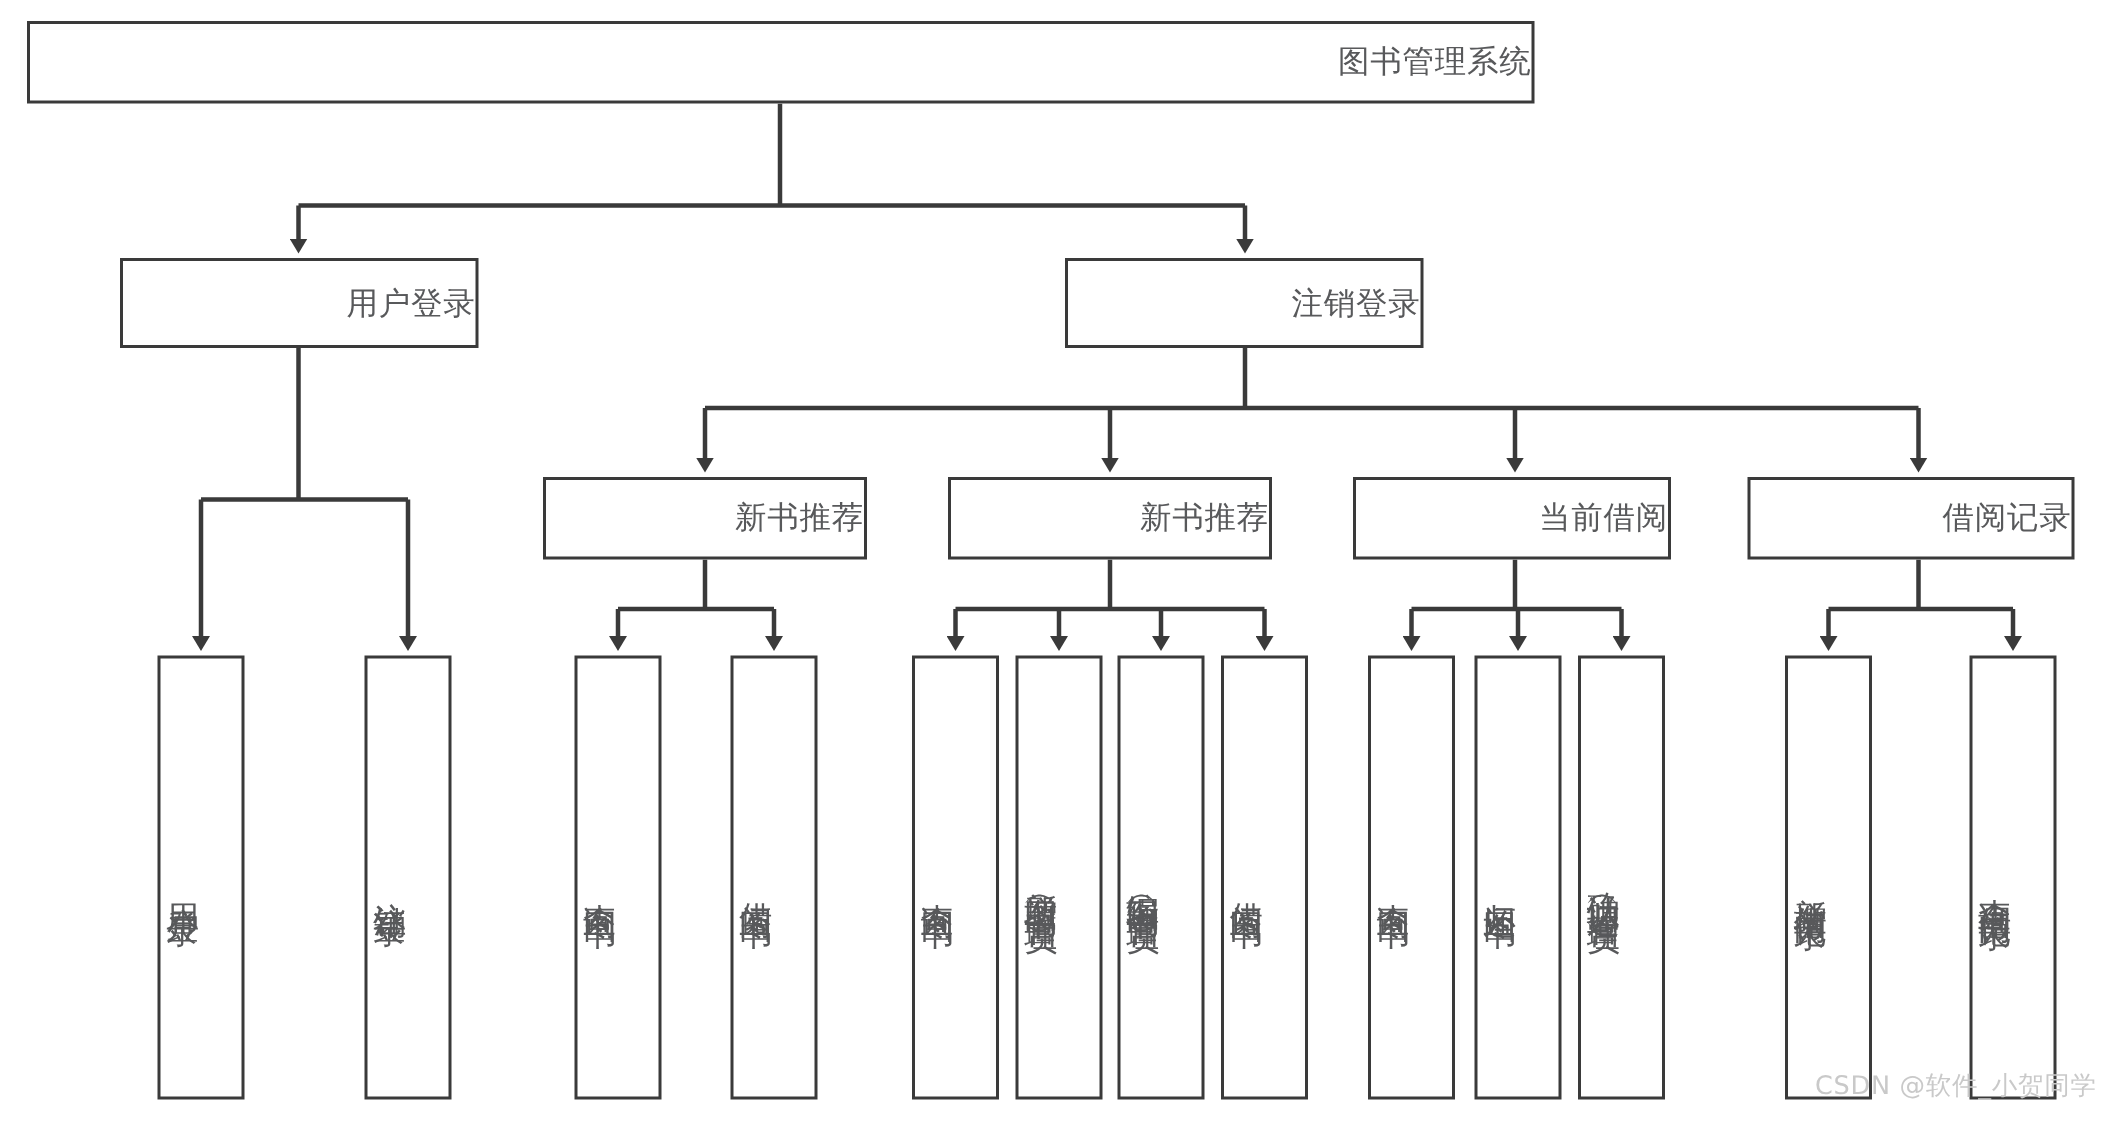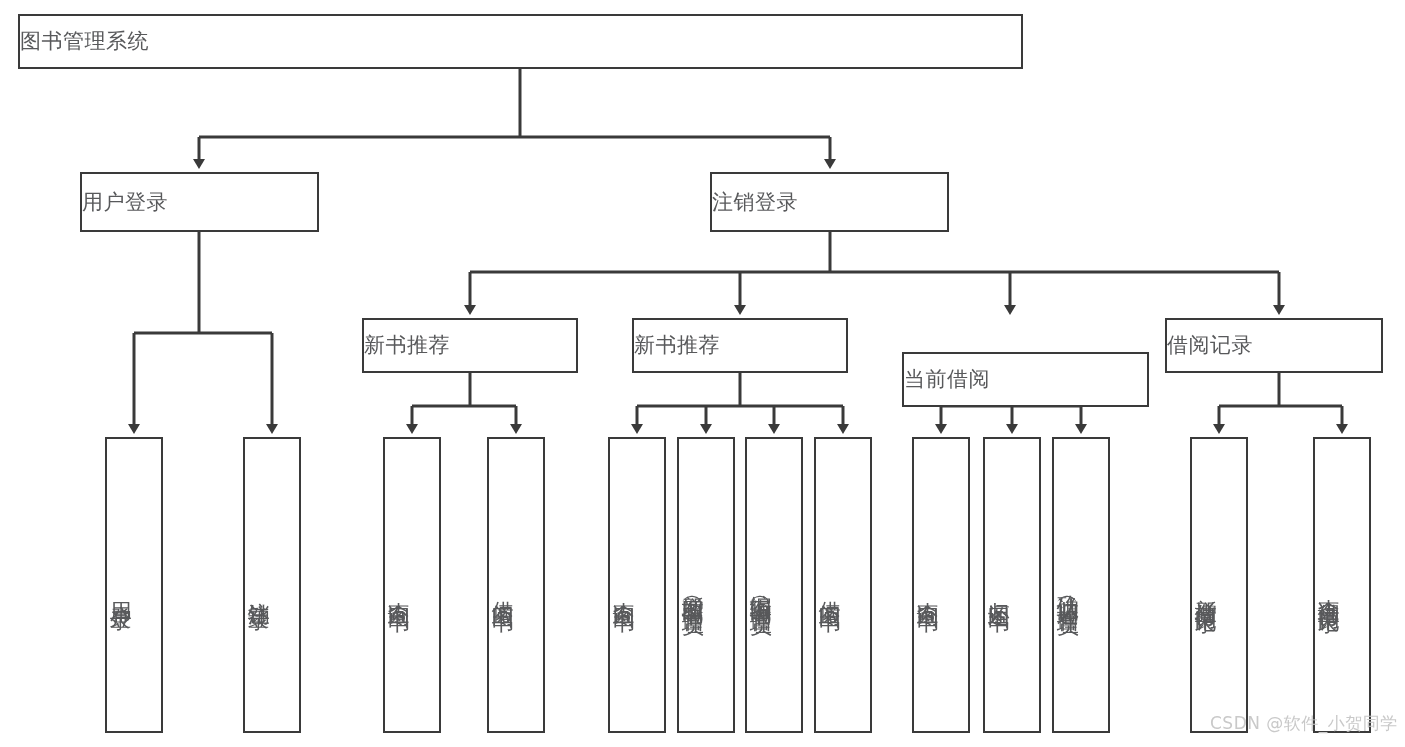--- a/index.html
+++ b/index.html
@@ -24,21 +24,21 @@
     width: 1405px;
     height: 747px;
   }
   .node {
     position: absolute;
     box-sizing: border-box;
     border: 2px solid #3a3a3a;
     background: #ffffff;
     display: flex;
     align-items: center;
-    justify-content: flex-start;
+    justify-content: flex-end;
     color: #4a4a4a;
   }
   .node .lbl {
     font-size: 21px;
     line-height: 1.15;
     letter-spacing: 0.5px;
     color: #58595b;
     white-space: nowrap;
   }
   .node.vertical {
@@ -130,21 +130,21 @@
   <div class="node" id="node-l2-1" style="left: 710px; top: 172px; width: 239px; height: 60px;">
     <span class="lbl">注销登录</span>
   </div>
 
   <div class="node" id="node-l3-0" style="left: 362px; top: 318px; width: 216px; height: 55px;">
     <span class="lbl">新书推荐</span>
   </div>
   <div class="node" id="node-l3-1" style="left: 632px; top: 318px; width: 216px; height: 55px;">
     <span class="lbl">新书推荐</span>
   </div>
-  <div class="node" id="node-l3-2" style="left: 902px; top: 318px; width: 247px; height: 55px; margin-top: 34px;">
+  <div class="node" id="node-l3-2" style="left: 902px; top: 318px; width: 212px; height: 55px;">
     <span class="lbl">当前借阅</span>
   </div>
   <div class="node" id="node-l3-3" style="left: 1165px; top: 318px; width: 218px; height: 55px;">
     <span class="lbl">借阅记录</span>
   </div>
 
   <div class="node vertical" id="node-leaf-0" style="left: 105px; top: 437px; width: 58px; height: 296px;">
     <span class="lbl">用户登录</span>
   </div>
   <div class="node vertical" id="node-leaf-1" style="left: 243px; top: 437px; width: 58px; height: 296px;">

